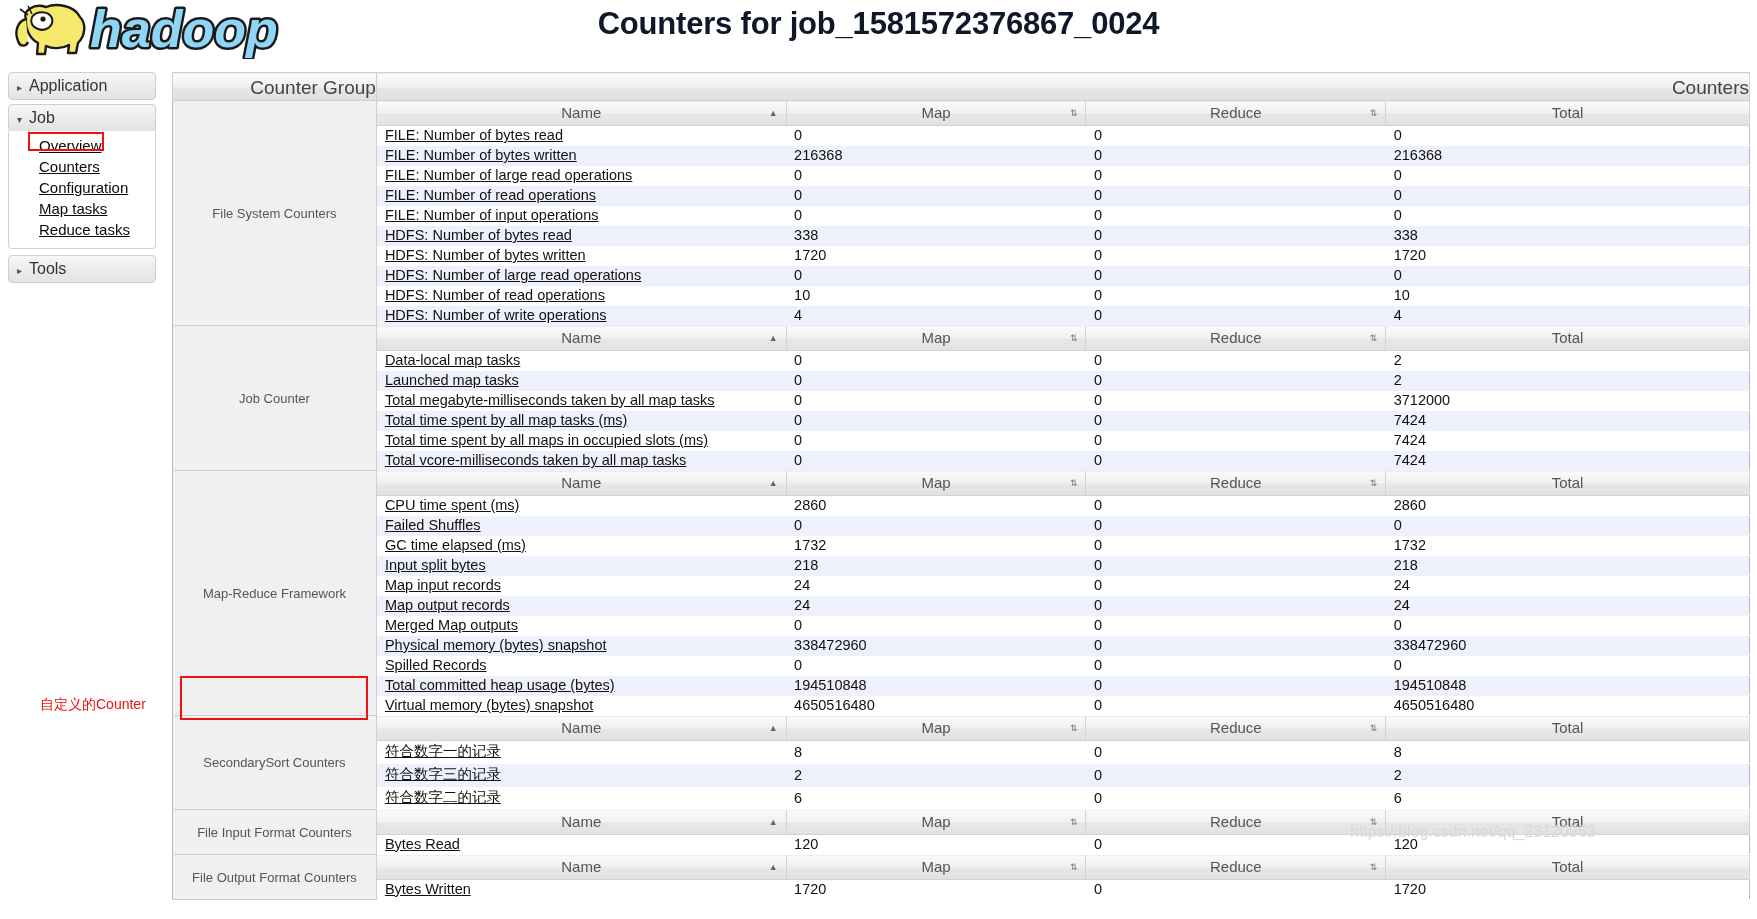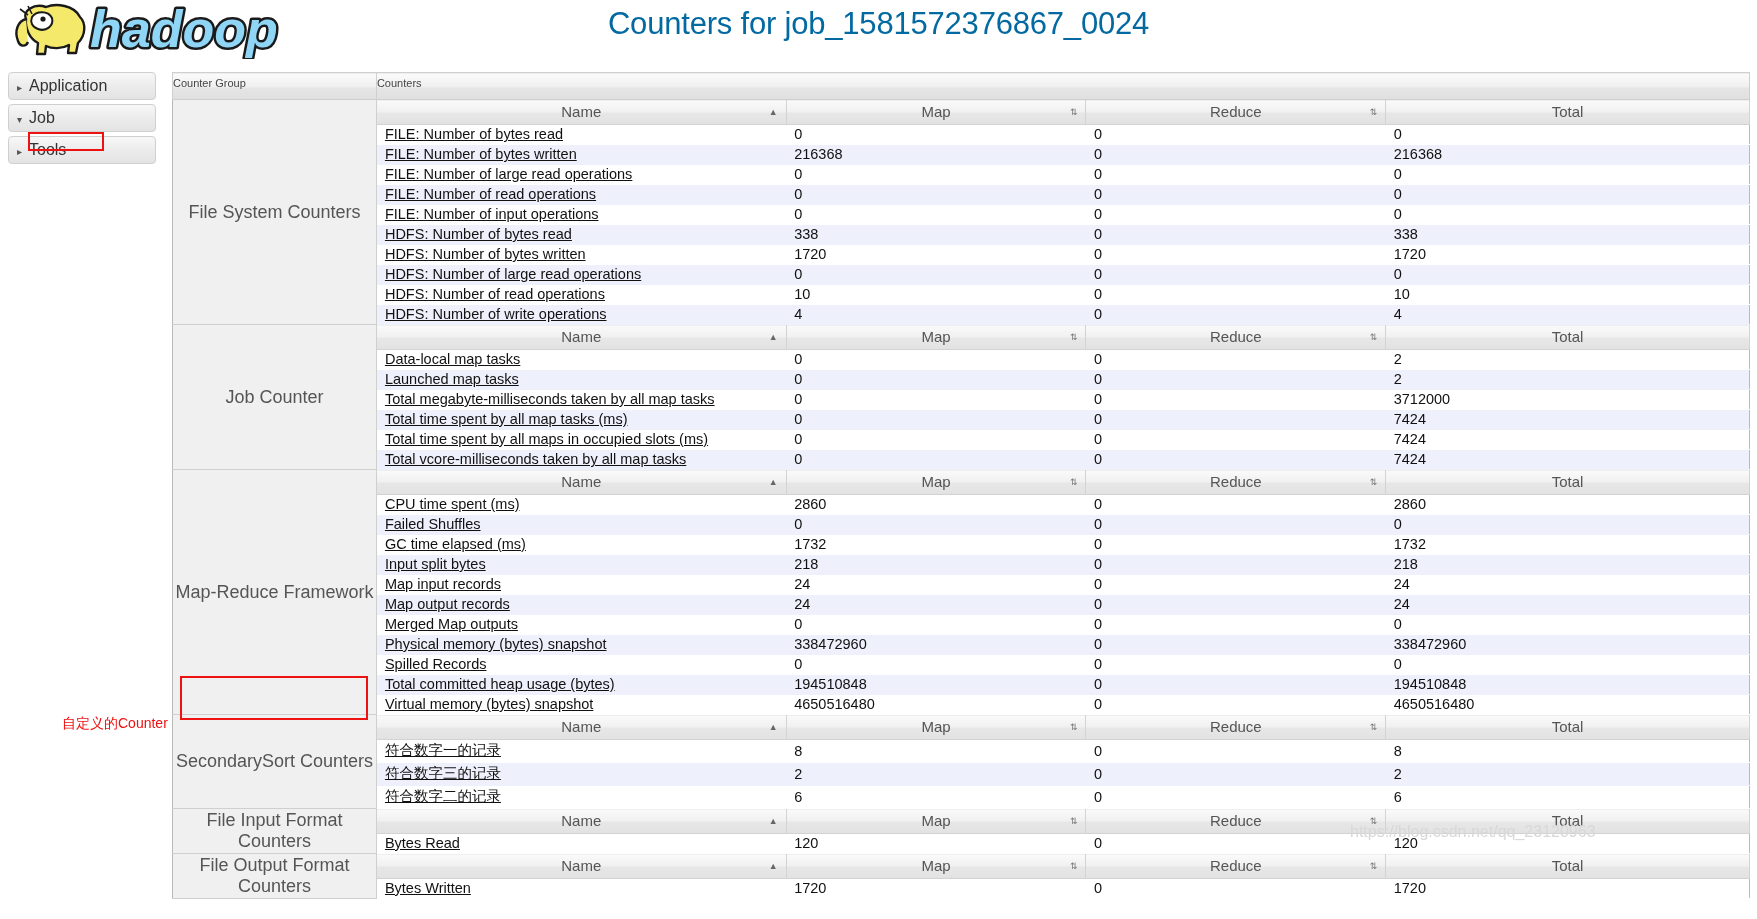--- a/index.html
+++ b/index.html
@@ -16,21 +16,21 @@
   #header { position: relative; height: 68px; }
   #logo {
     position: absolute; left: 12px; top: 2px;
     width: 272px; height: 56px;
     display: flex; align-items: center;
   }
   #logo svg { display:block; }
   #page-title {
     position: absolute; left: 0; right: 0; top: 6px;
     text-align: center;
-    font-size: 31px; font-weight: normal; color: #0369a1;
+    font-size: 31px; font-weight: bold; color: #0f172a;
     letter-spacing: -0.2px;
     font-family: "Liberation Sans", sans-serif;
   }
 
   
   #sidebar {
     position: absolute; left: 8px; top: 72px;
     width: 148px;
   }
   .nav-bar {
@@ -67,55 +67,54 @@
   #counters-highlight {
     position: absolute;
     left: 28px; top: 132px;
     width: 76px; height: 19px;
     border: 2px solid #ee1111;
     pointer-events: none;
     z-index: 6;
   }
   #annot-custom-counter {
     position: absolute;
-    left: 40px; top: 715px;
+    left: 40px; top: 696px;
     font-size: 14px;
     color: #ee1111;
     white-space: nowrap;
-    margin-left: 22px;
   }
 
   
   #counters-table {
     position: absolute;
     left: 172px; top: 72px;
     width: 1578px;
     border: 1px solid #b9b9b9;
     border-collapse: collapse;
     background: #fff;
     font-size: 14px;
   }
   table { border-collapse: collapse; width: 100%; }
 
   .top-head td {
     background: linear-gradient(to bottom,#fbfbfb 0%,#efefef 52%,#e6e6e6 53%,#e0e0e0 100%);
     border: 1px solid #cfcfcf;
     color: #444;
-    text-align: left;
-    font-size: 11px;
-    padding: 4px 0 10px 0;
+    text-align: right;
+    font-size: 19px;
+    padding: 4px 0 1px 0;
     height: 22px;
   }
 
   .group-cell {
     background: #f0f0f0;
     border-right: 1px solid #cfcfcf;
     border-bottom: 1px solid #cfcfcf;
     color: #555;
-    font-size: 18px;
+    font-size: 13px;
     text-align: center;
     vertical-align: middle;
     width: 204px;
     position: relative;
   }
   .group-cell .gtxt { display:block; }
 
   .sub-head th {
     background: linear-gradient(to bottom,#fafafa 0%,#f0f0f0 50%,#e7e7e7 51%,#e2e2e2 100%);
     border: 1px solid #d3d3d3;
@@ -203,20 +202,27 @@
   </div>
 
   <div id="sidebar">
     <div class="nav-bar">
       <span class="tri">▸</span><span>Application</span>
     </div>
 
     <div class="nav-bar">
       <span class="tri">▾</span><span>Job</span>
     </div>
+    <div class="nav-panel">
+      <a class="nav-link">Overview</a>
+      <a class="nav-link boxed">Counters</a>
+      <a class="nav-link">Configuration</a>
+      <a class="nav-link">Map tasks</a>
+      <a class="nav-link">Reduce tasks</a>
+    </div>
 
     <div class="nav-bar">
       <span class="tri">▸</span><span>Tools</span>
     </div>
   </div>
 
   <div id="counters-highlight"></div>
   <div id="annot-custom-counter">自定义的Counter</div>
 
   <table id="counters-table">

